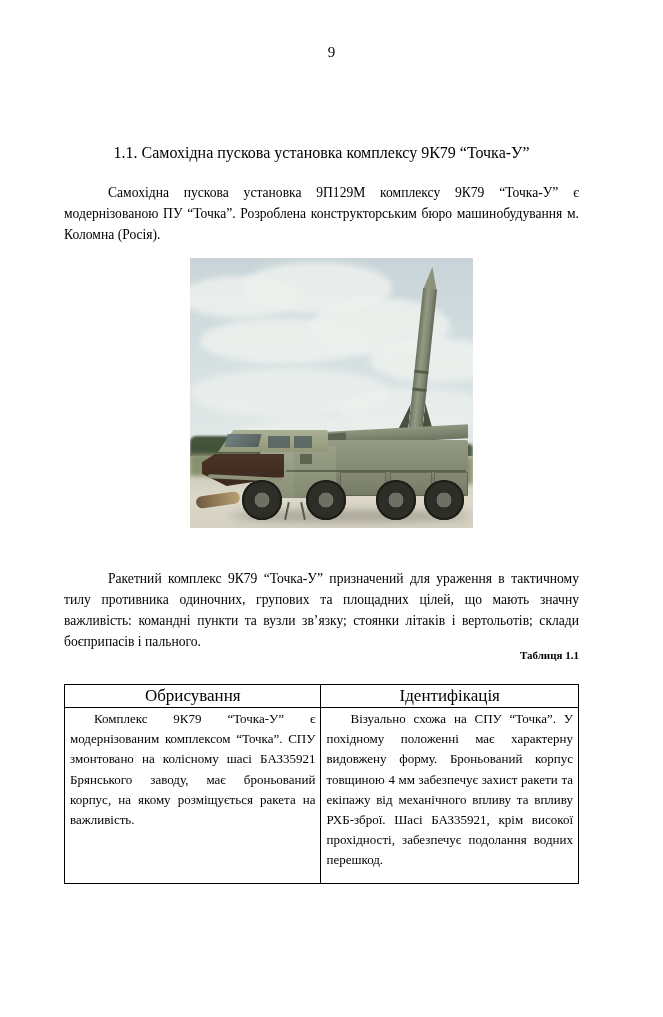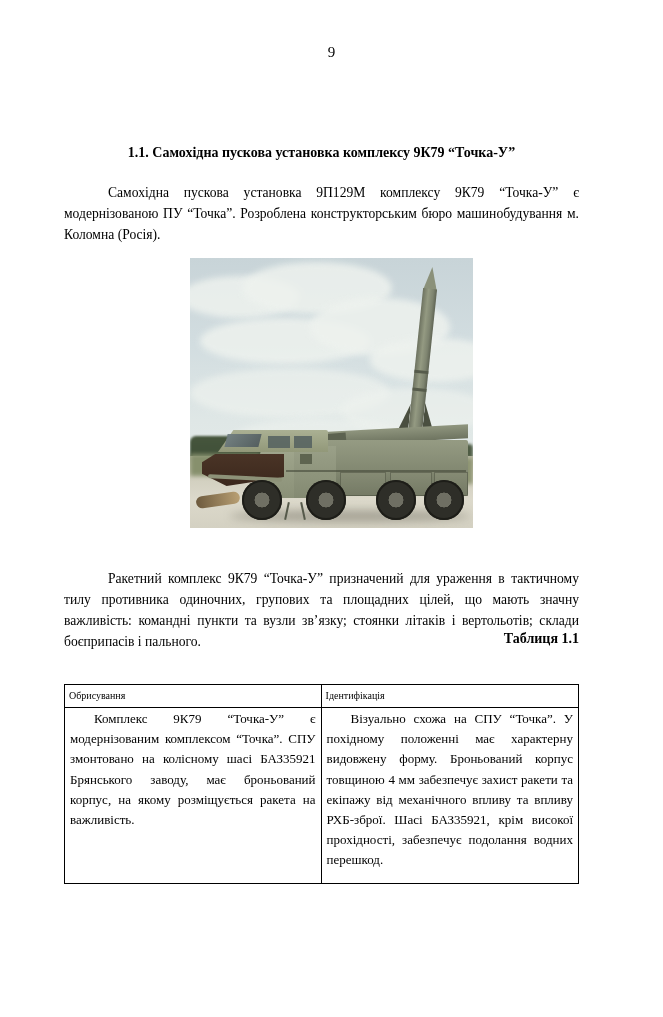--- a/index.html
+++ b/index.html
@@ -44,22 +44,22 @@
   }
   .chapter-heading::after {
     content: "";
     display: inline-block;
     width: 100%;
   }
   .section-heading {
     position: absolute;
     left: 64px; top: 143px;
     width: 515px;
-    font-size: 14px;
-    font-weight: bold;
+    font-size: 16px;
+    font-weight: normal;
     line-height: 20px;
     text-align: center;
   }
 
   
   .body-par {
     position: absolute;
     left: 64px;
     width: 515px;
     font-size: 13.6px;
@@ -320,24 +320,24 @@
     width: 515px;
     text-align: center;
     font-size: 13.6px;
     font-weight: bold;
     line-height: 18px;
   }
 
   
   .table-number {
     position: absolute;
-    left: 64px; top: 630px;
+    left: 64px; top: 647px;
     width: 515px;
     text-align: right;
-    font-size: 14px;
+    font-size: 11px;
     font-weight: bold;
     line-height: 17px;
   }
   .table-title {
     position: absolute;
     left: 64px; top: 665px;
     width: 515px;
     text-align: center;
     font-size: 13.3px;
     font-weight: bold;
@@ -349,22 +349,22 @@
     width: 515px;
     border-collapse: collapse;
     font-size: 13px;
   }
   table.data-table td {
     border: 1px solid #000;
     vertical-align: top;
     padding: 0;
   }
   .th-cell {
-    text-align: left;
-    font-size: 10px;
+    text-align: center;
+    font-size: 17px;
     line-height: 19px;
     padding: 1px 4px 2px 4px;
   }
   .body-cell {
     text-align: justify;
     text-indent: 24px;
     font-size: 13px;
     line-height: 20.2px;
     padding: 1px 5px 4px 5px;
     height: 170px;

